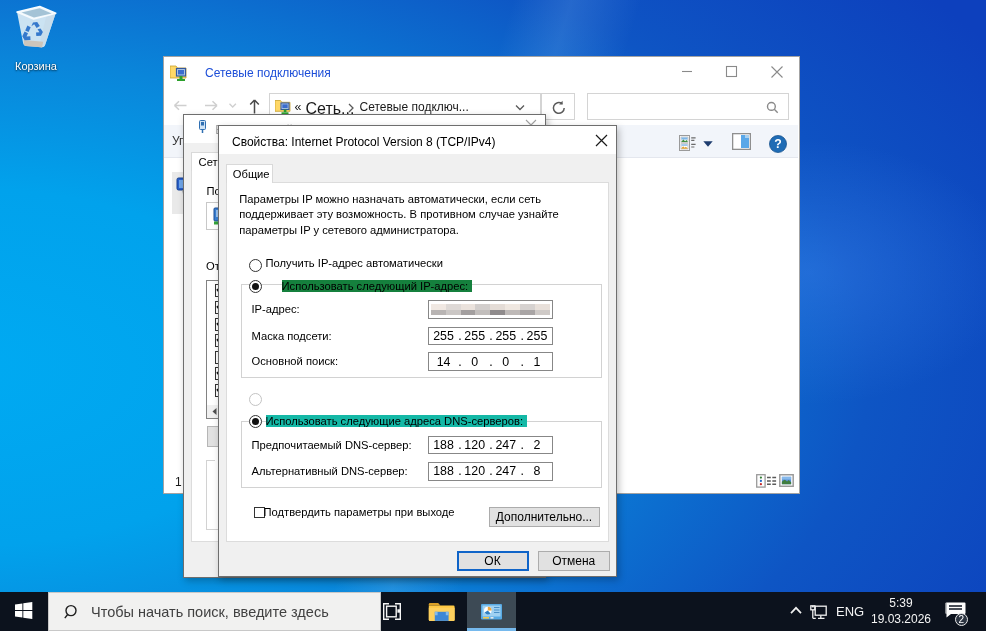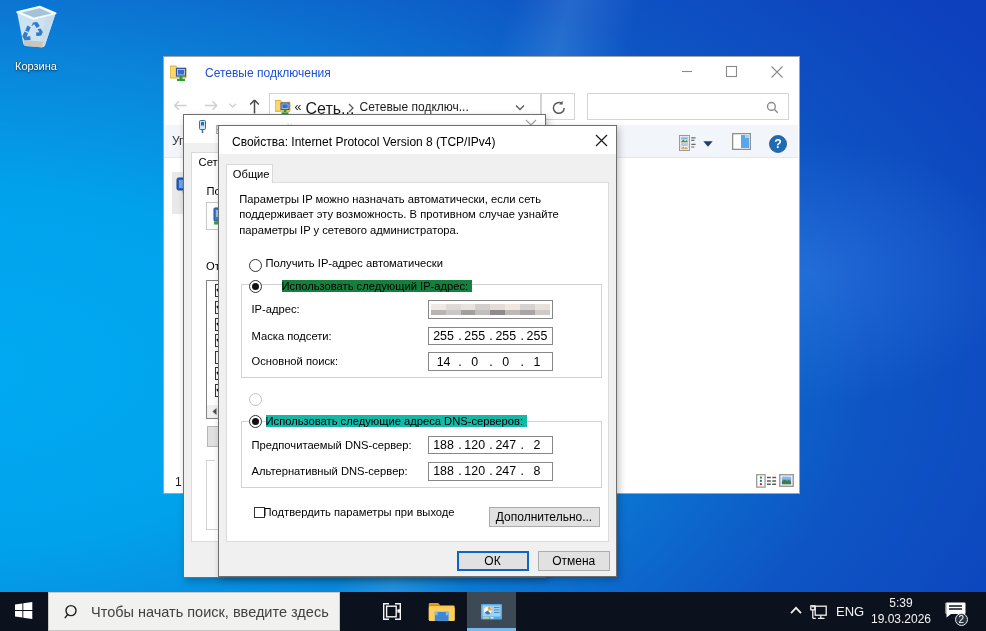--- a/index.html
+++ b/index.html
@@ -344,21 +344,21 @@
     <div class="btn" style="left:238px;top:425.4px;width:72px;height:19.5px;border:2px solid #0f64c8;">ОК</div>
     <div class="btn" style="left:319.2px;top:425.4px;width:72px;height:19.5px;">Отмена</div>
   </div>
 </div>
 <div id="taskbar">
 
   <svg class="abs" style="left:15px;top:10px;" width="18" height="18" viewBox="0 0 18 18">
     <path d="M0 2.6 L7.4 1.5 L7.4 8.1 L0 8.1 Z M8.3 1.35 L17.3 0 L17.3 8.1 L8.3 8.1 Z M0 9 L7.4 9 L7.4 15.6 L0 14.5 Z M8.3 9 L17.3 9 L17.3 17.1 L8.3 15.75 Z" fill="#fff"></path>
   </svg>
 
-  <div class="abs" style="left:48px;top:0px;width:292px;height:39px;background:#f1f1f0;border:1px solid #c8c8c8;box-sizing:border-box;">
+  <div class="abs" style="left:48px;top:0px;width:333px;height:39px;background:#f1f1f0;border:1px solid #c8c8c8;box-sizing:border-box;">
     <svg class="abs" style="left:15px;top:11px;" width="17" height="17" viewBox="0 0 17 17">
       <circle cx="7" cy="6.6" r="5" stroke="#1f1f1f" stroke-width="1.4" fill="none"></circle>
       <path d="M3.6 10.5 L0.8 14.2" stroke="#1f1f1f" stroke-width="1.4"></path>
     </svg>
     <div class="lbl" style="left:42px;top:11px;font-size:14.5px;color:#414141;">Чтобы начать поиск, введите здесь</div>
   </div>
 
   <svg class="abs" style="left:383px;top:11px;" width="18" height="17" viewBox="0 0 18 17">
     <g stroke="#f5f5f5" stroke-width="1.4" fill="none">
       <rect x="3.6" y="3.2" width="9.6" height="10.6"></rect>

